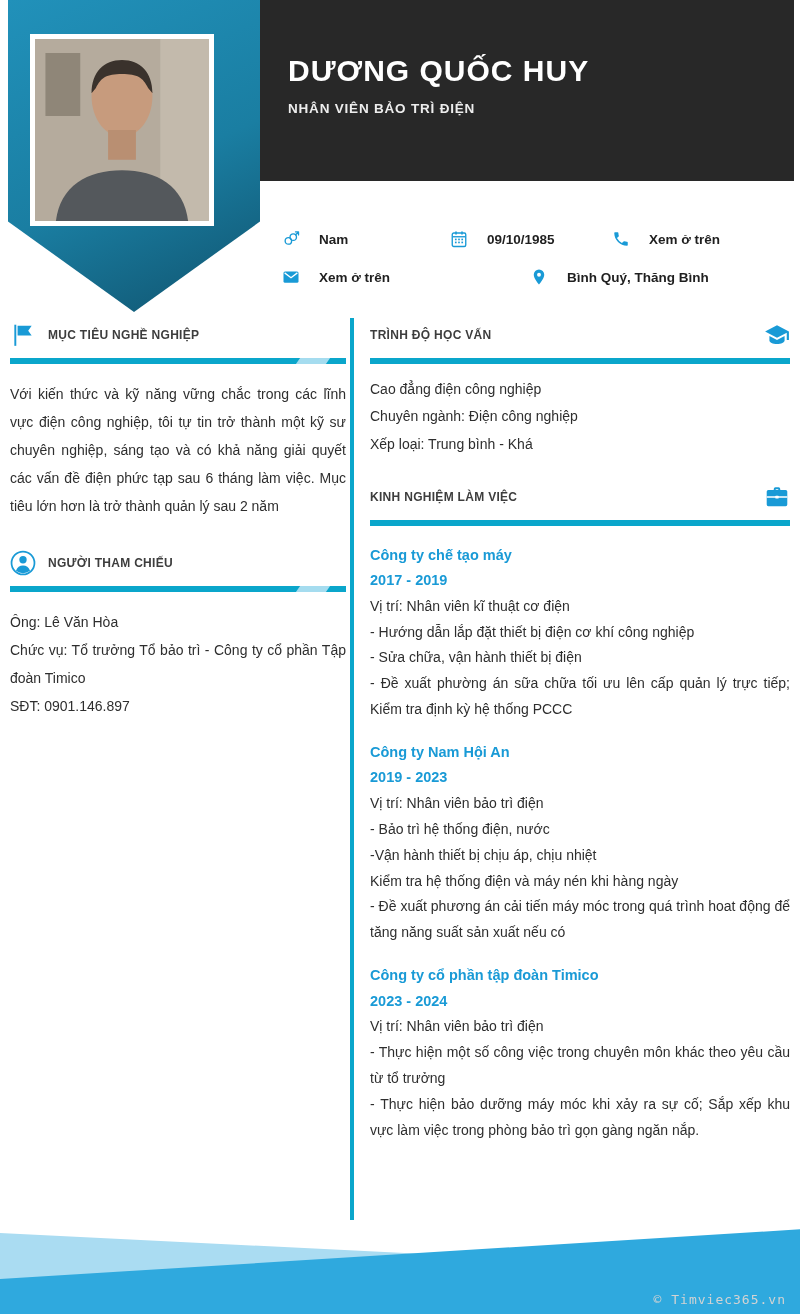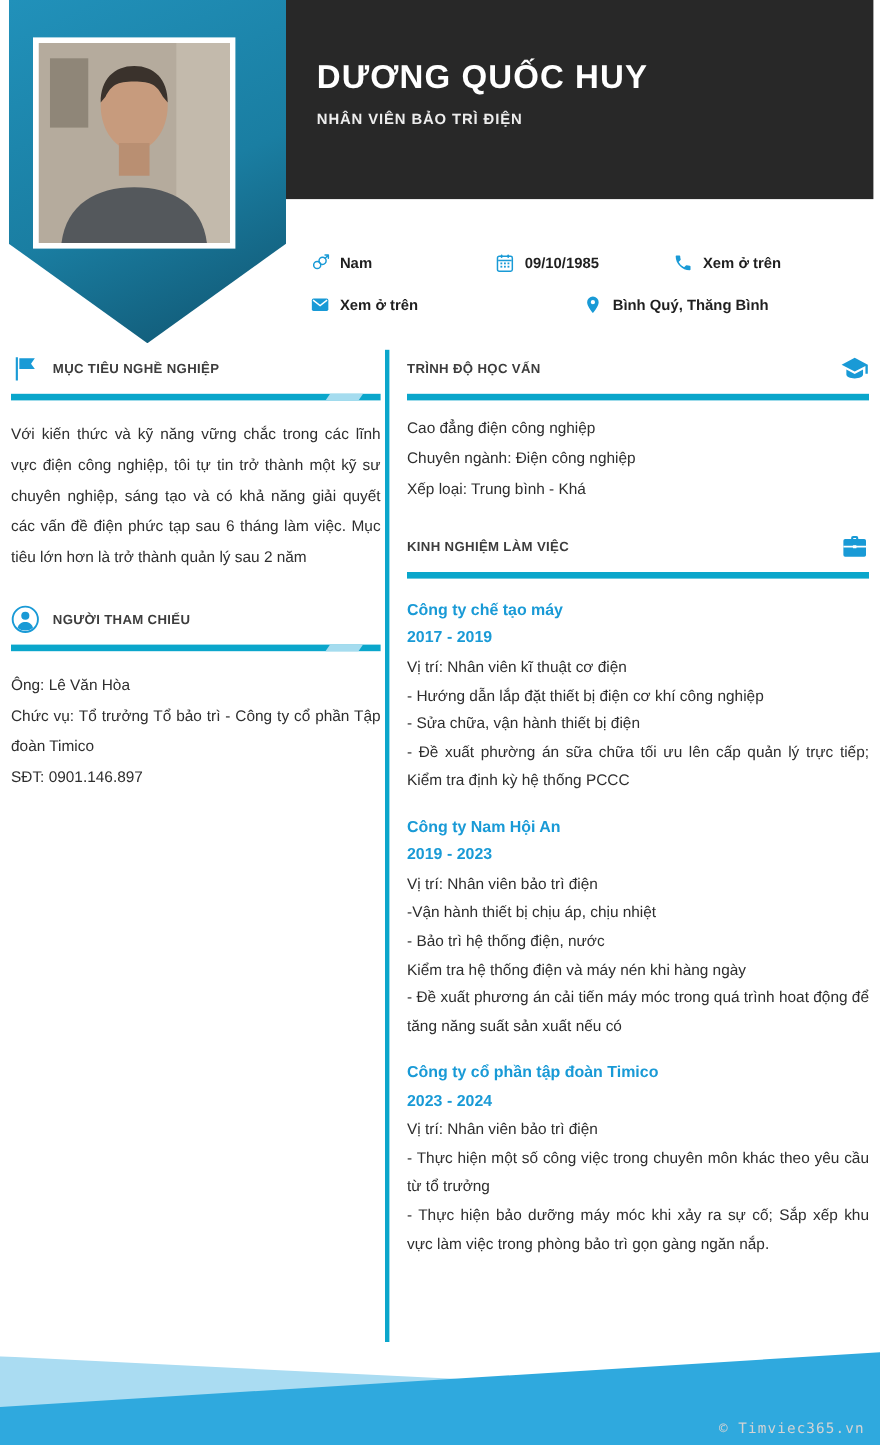--- a/index.html
+++ b/index.html
@@ -26,21 +26,21 @@
   }
   .photo {
     position:absolute; left:22px; top:34px; width:184px; height:192px;
     background:#fff; padding:5px;
   }
   .photo svg { width:100%; height:100%; display:block; }
 
   
   .contact { position:absolute; left:282px; top:222px; right:12px; }
   .contact-row { display:flex; align-items:center; height:34px; margin-bottom:4px; }
-  .contact-item { display:flex; align-items:center; gap:9px; }
+  .contact-item { display:flex; align-items:center; gap:19px; }
   .contact-text { font-size:13.5px; font-weight:bold; color:#1f1f1f; }
   .icon { color:var(--accent,#199ad6); display:inline-flex; }
   .icon svg { width:18px; height:18px; }
   .icon.big svg { width:26px; height:26px; }
   .w168 { width:168px; } .w162 { width:162px;text-align:center; } .w248 { width:248px; }
 
   
   .columns { position:absolute; left:10px; right:10px; top:318px; height:902px; display:flex; }
   .col-left { width:336px; }
   .vdivider { width:4px; background:var(--teal,#0aa6cb); margin-left:4px; height:100%; }
@@ -241,22 +241,22 @@
           <p class="jline">Vị trí: Nhân viên kĩ thuật cơ điện</p>
           <p class="jline">- Hướng dẫn lắp đặt thiết bị điện cơ khí công nghiệp</p>
           <p class="jline">- Sửa chữa, vận hành thiết bị điện</p>
           <p class="jline">- Đề xuất phường án sữa chữa tối ưu lên cấp quản lý trực tiếp; Kiểm tra định kỳ hệ thống PCCC</p>
         </div>
 
         <div class="job">
           <div class="job-company">Công ty Nam Hội An</div>
           <div class="job-period">2019 - 2023</div>
           <p class="jline">Vị trí: Nhân viên bảo trì điện</p>
+          <p class="jline">- Bảo trì hệ thống điện, nước</p>
           <p class="jline">-Vận hành thiết bị chịu áp, chịu nhiệt</p>
-          <p class="jline">- Bảo trì hệ thống điện, nước</p>
           <p class="jline">Kiểm tra hệ thống điện và máy nén khi hàng ngày</p>
           <p class="jline">- Đề xuất phương án cải tiến máy móc trong quá trình hoat động để tăng năng suất sản xuất nếu có</p>
         </div>
 
         <div class="job">
           <div class="job-company">Công ty cổ phần tập đoàn Timico</div>
           <div class="job-period">2023 - 2024</div>
           <p class="jline">Vị trí: Nhân viên bảo trì điện</p>
           <p class="jline">- Thực hiện một số công việc trong chuyên môn khác theo yêu cầu từ tổ trưởng</p>
           <p class="jline">- Thực hiện bảo dưỡng máy móc khi xảy ra sự cố; Sắp xếp khu vực làm việc trong phòng bảo trì gọn gàng ngăn nắp.</p>

